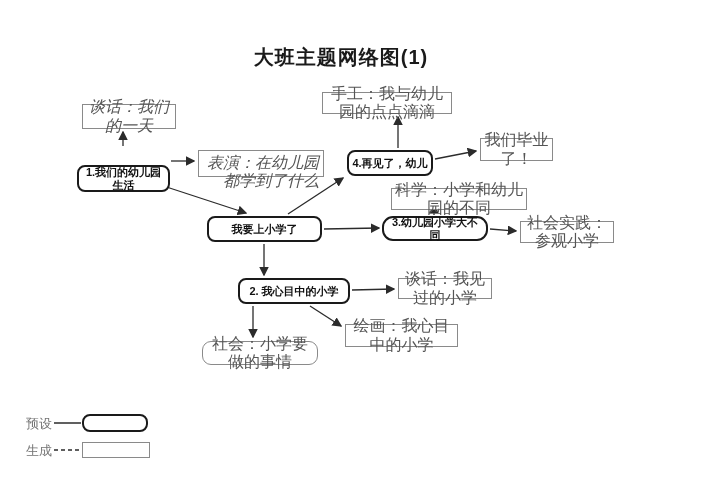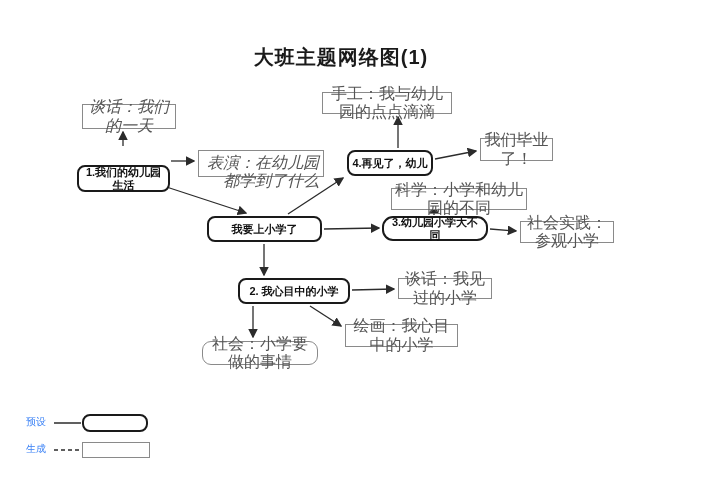--- a/index.html
+++ b/index.html
@@ -58,22 +58,22 @@
     font-style: italic;
   }
   svg.arrows {
     position: absolute;
     left: 0;
     top: 0;
     pointer-events: none;
   }
   .legend-label {
     position: absolute;
-    font-size: 10px;
-    color: #3b82f6;
+    font-size: 13px;
+    color: #737373;
   }
   .legend-swatch {
     position: absolute;
     box-sizing: border-box;
     background: #ffffff;
   }
   .legend-swatch.preset {
     border: 2px solid #1a1a1a;
     border-radius: 8px;
   }

